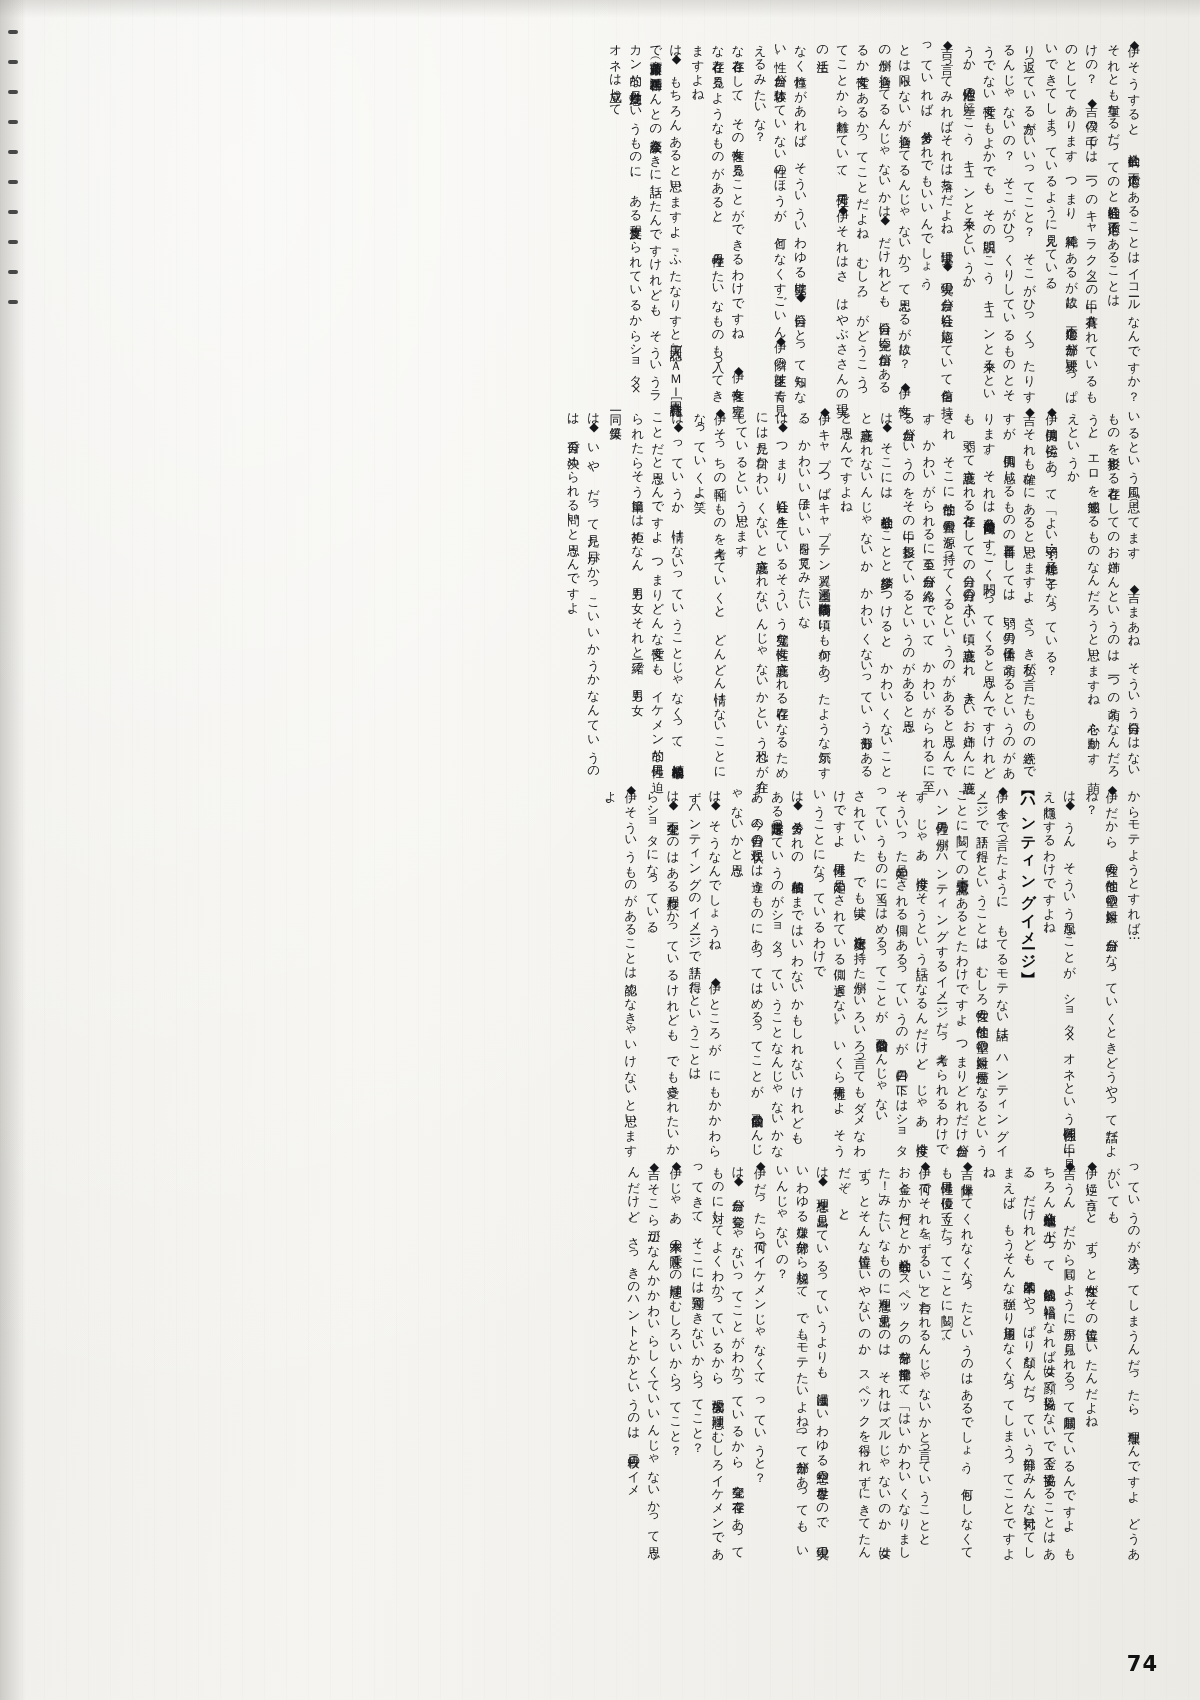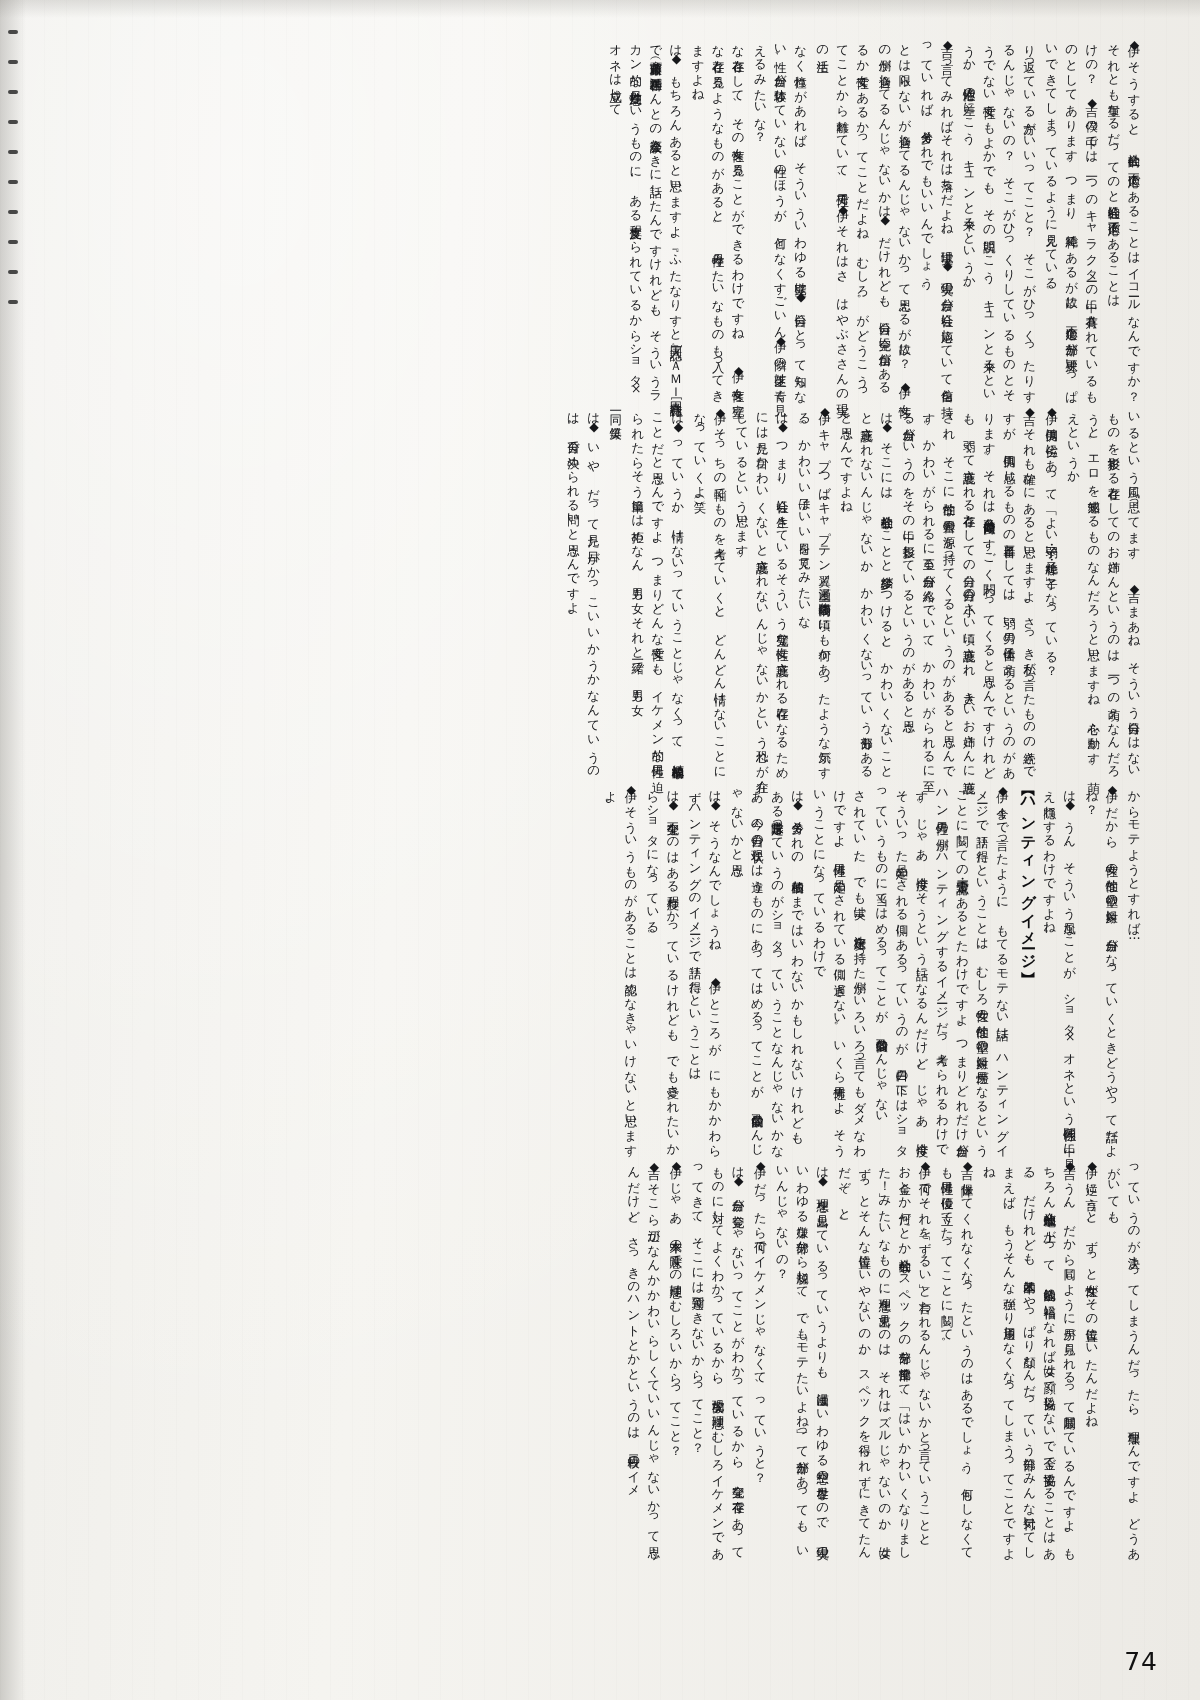--- a/index.html
+++ b/index.html
@@ -74,21 +74,21 @@
     font-weight:bold;
     font-size:15px;
     letter-spacing:2px;
     height:100%;
     margin-left:6px;
     padding-top:4px;
     color:#0e0e10;
   }
   .page-num{
     position:absolute;right:42px;bottom:24px;
-    font-size:25px;font-weight:normal;letter-spacing:1px;
+    font-size:21px;font-weight:bold;letter-spacing:1px;
     color:#111;
     font-family:"DejaVu Sans","Liberation Sans",sans-serif;
   }
   
   .ghost{
     position:absolute;inset:0;opacity:.05;pointer-events:none;
     background:repeating-linear-gradient(90deg, rgba(0,0,0,0.25) 0 1px, rgba(0,0,0,0) 1px 22px);
   }
 </style>
 </head>

